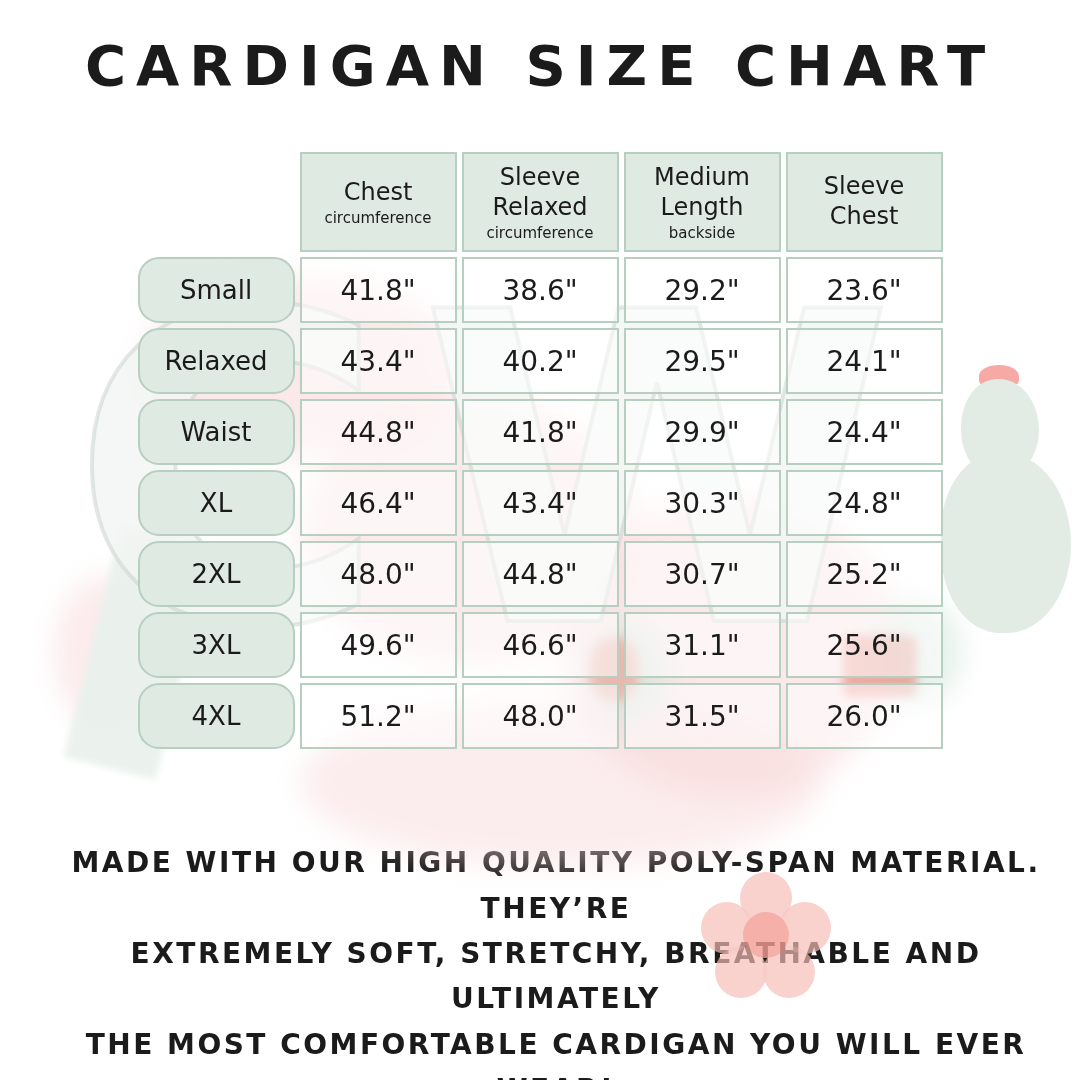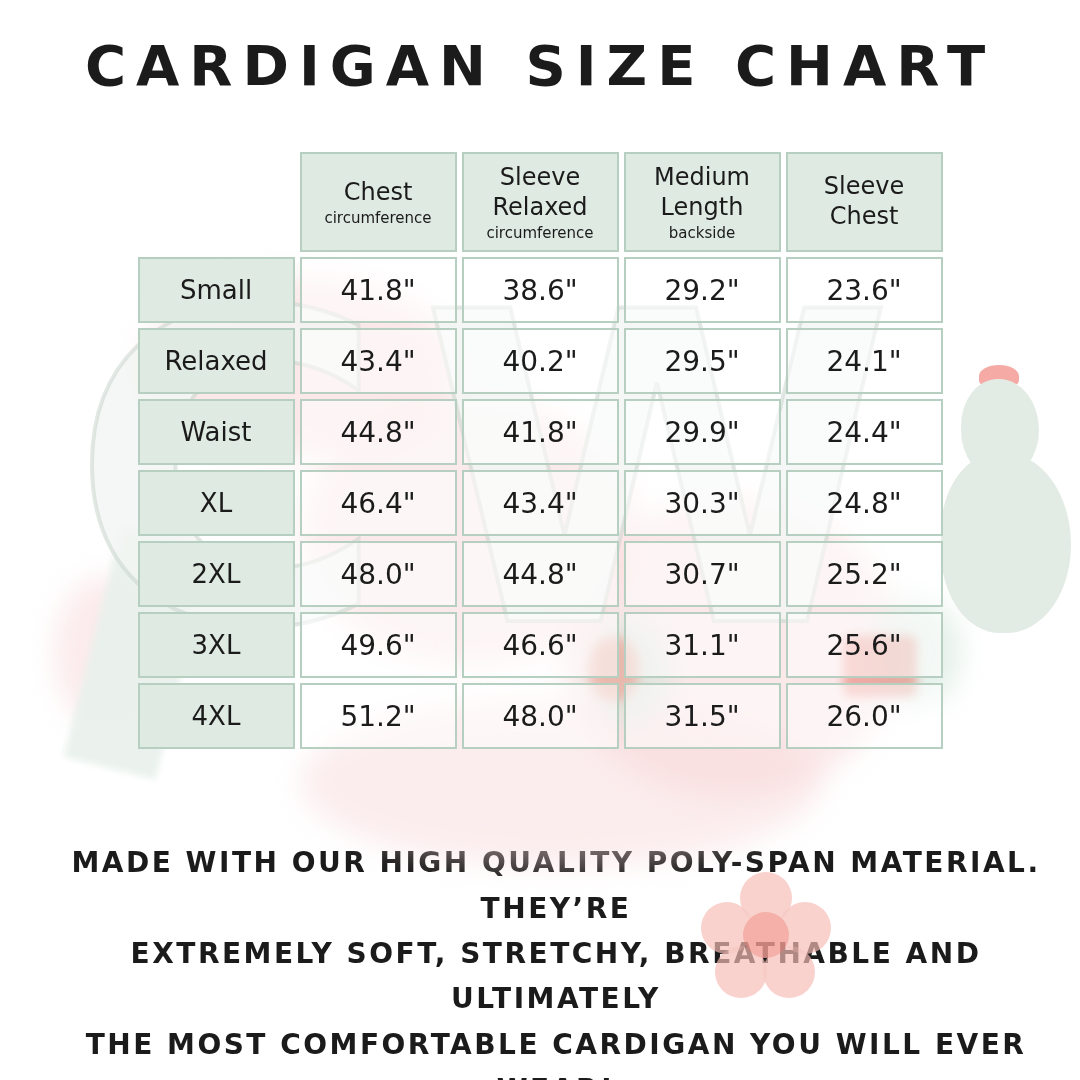--- a/index.html
+++ b/index.html
@@ -104,20 +104,21 @@
     font-weight:500;
   }
   .size-table thead th.blank{border:none;background:transparent;}
   .h-label{font-size:24px;line-height:1.25;font-weight:500;}
   .h-sub{font-size:15px;margin-top:2px;font-weight:400;}
   .size-table tbody th{
     background:var(--mint);
     font-size:26px;
     font-weight:500;
     height:66px;
+    border-radius:21px;
   }
   .size-table tbody td{
     background:rgba(255,255,255,0.55);
     font-size:28px;
     font-weight:500;
   }
 
   
   .footer{
     margin-top:86px;

